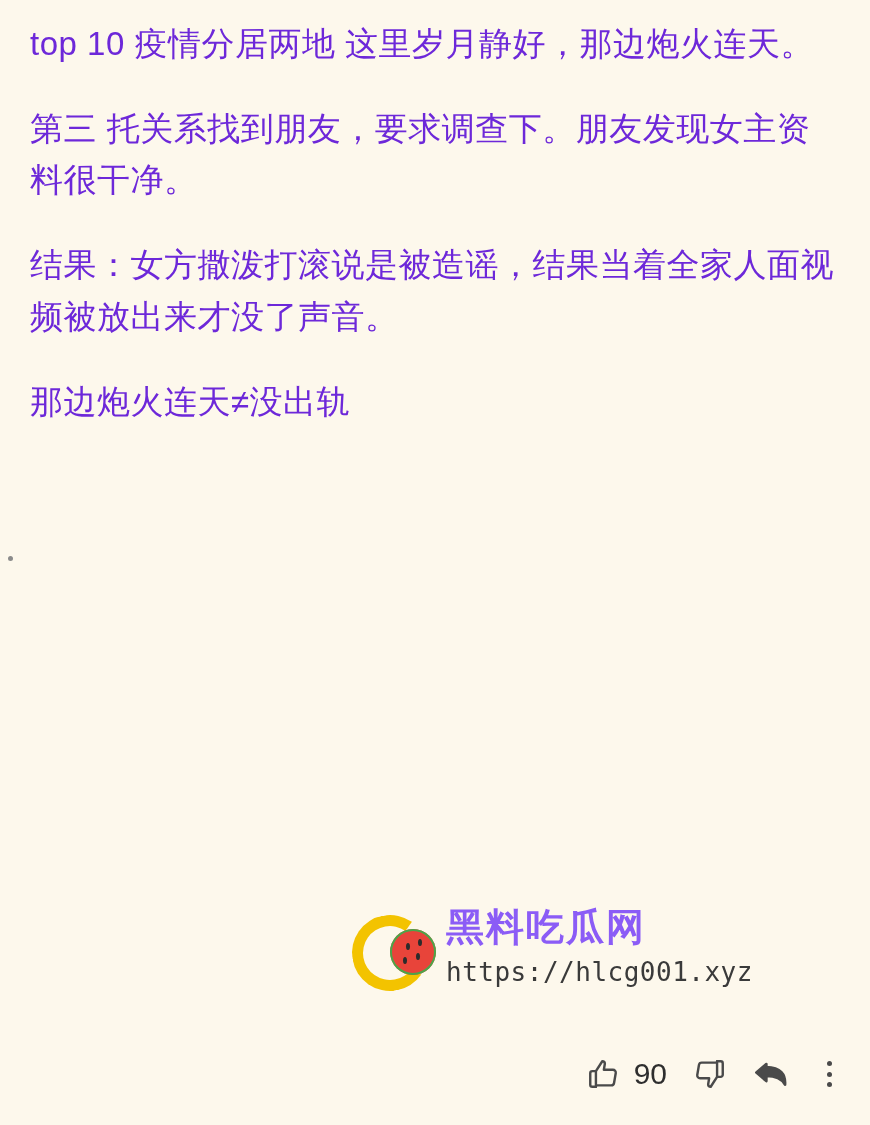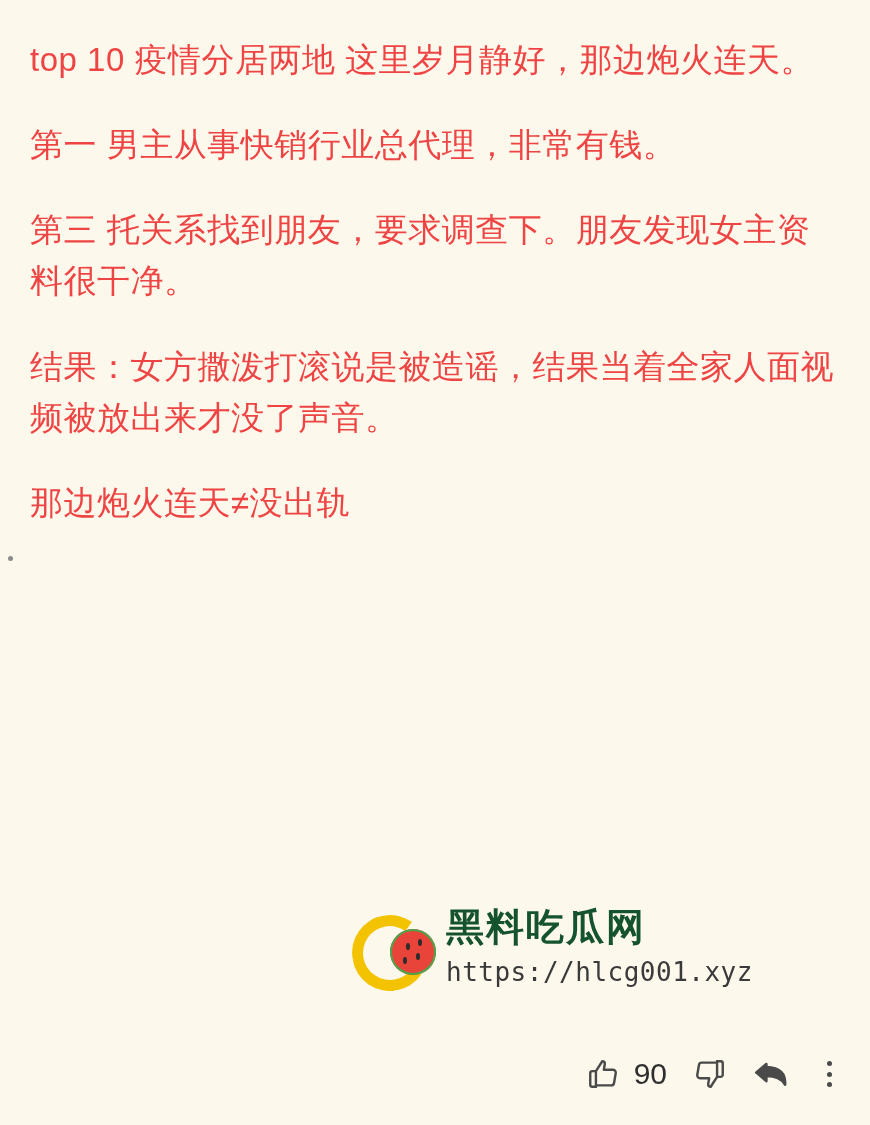--- a/index.html
+++ b/index.html
@@ -22,22 +22,22 @@
     width: 870px;
     height: 1125px;
     background: #fdf8ec;
     box-sizing: border-box;
     padding: 18px 30px 0 30px;
   }
   .para {
     font-size: 33px;
     line-height: 1.55;
     letter-spacing: 0.5px;
-    margin: 16px 0 34px 0;
-    color: #ef4444;
+    margin: 0 0 34px 0;
+    color: #6d28d9;
     word-break: break-word;
   }
   .para:last-of-type {
     margin-bottom: 0;
   }
   .bullet-dot {
     position: absolute;
     left: 8px;
     top: 556px;
     width: 5px;
@@ -102,21 +102,21 @@
     border-radius: 50%;
   }
   .wm-text {
     position: absolute;
     left: 94px;
     top: 0;
   }
   .wm-title {
     font-size: 38px;
     font-weight: bold;
-    color: #14532d;
+    color: #8b5cf6;
     letter-spacing: 2px;
     line-height: 1.2;
   }
   .wm-url {
     font-family: "DejaVu Sans Mono", monospace;
     font-size: 26px;
     color: #3a3a3a;
     letter-spacing: 0.5px;
     margin-top: 6px;
   }
@@ -161,21 +161,20 @@
   }
 </style>
 </head>
 <body>
 
 <div class="post">
 
   <div class="bullet-dot"></div>
 
   <p class="para">top 10 疫情分居两地 这里岁月静好，那边炮火连天。</p>
-  <p class="para">第一 男主从事快销行业总代理，非常有钱。</p>
   <p class="para">第三 托关系找到朋友，要求调查下。朋友发现女主资料很干净。</p>
   <p class="para">结果：女方撒泼打滚说是被造谣，结果当着全家人面视频被放出来才没了声音。</p>
   <p class="para">那边炮火连天≠没出轨</p>
 
 </div>
 
 <div class="watermark">
   <div class="wm-logo">
     <div class="wm-ring"></div>
     <div class="wm-melon">

